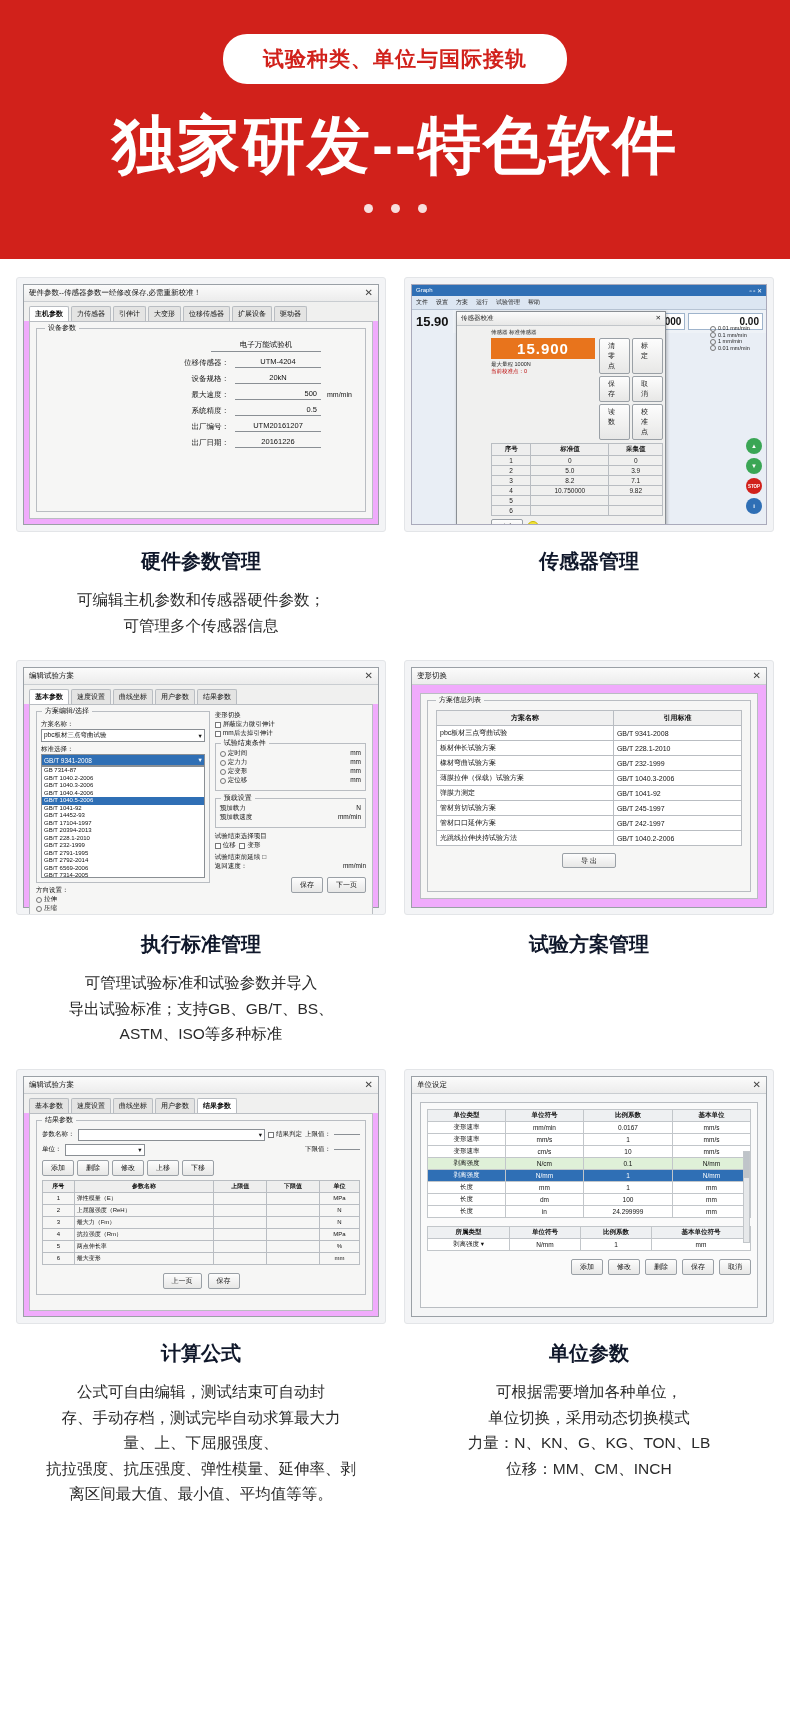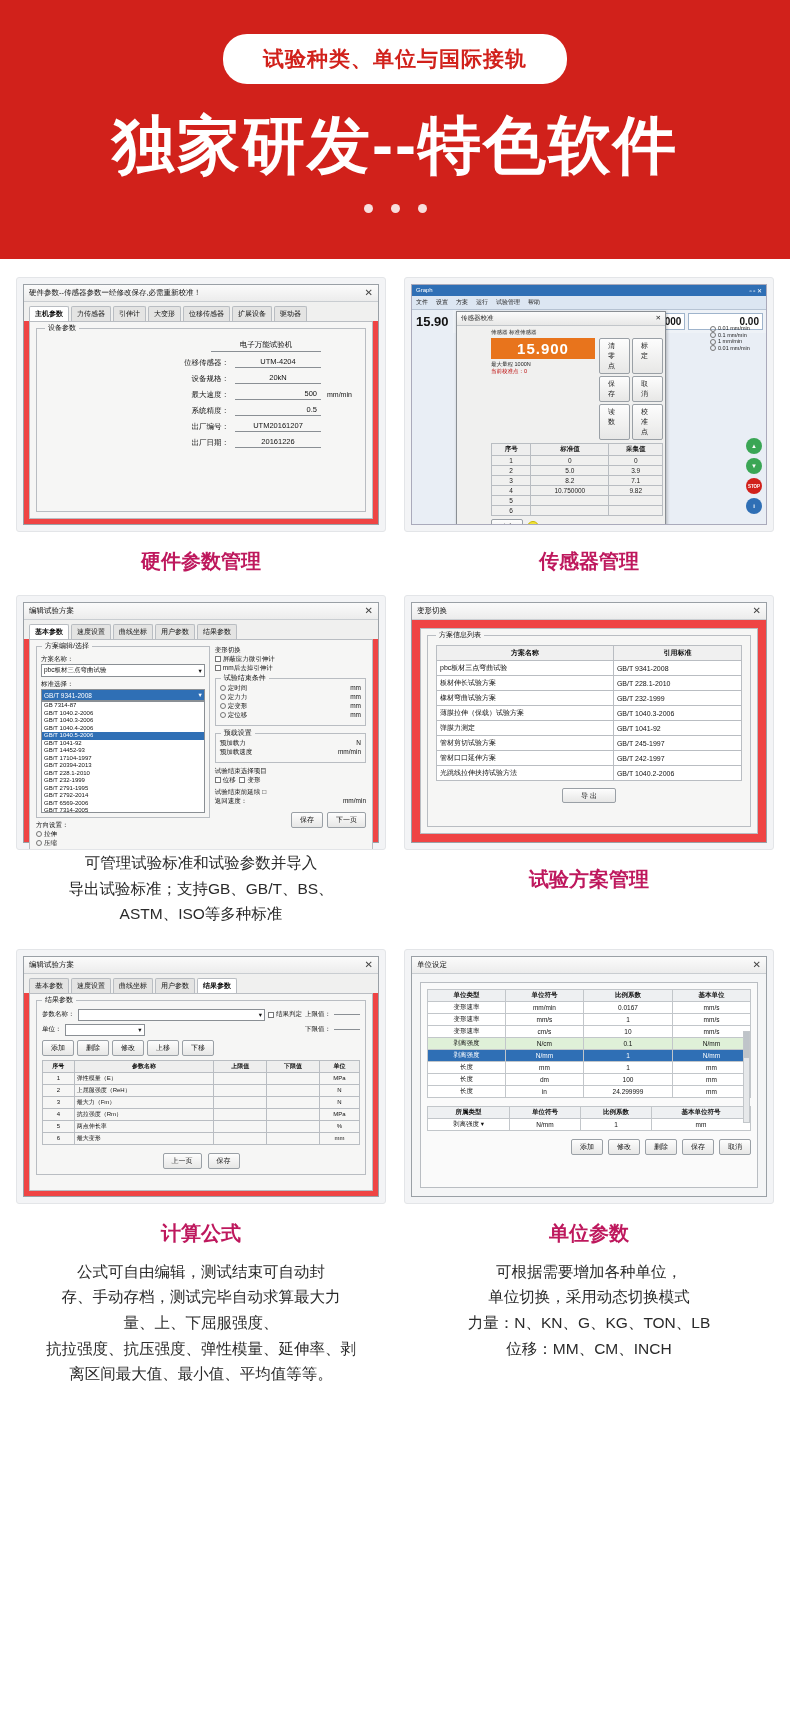--- a/index.html
+++ b/index.html
@@ -59,36 +59,36 @@
     background:#f3f4f6;
     border:1px solid #e3e5e8;
     border-radius:3px;
     padding:6px;
     height:255px;
     overflow:hidden;
     position:relative;
   }
   .caption-title {
     text-align:center;
-    color:#be185d;
+    color:#0f172a;
     font-weight:bold;
     font-size:20px;
     margin:16px 0 12px;
   }
   .caption-body {
     text-align:center;
     font-size:15.5px;
     line-height:1.65;
     color:#2a2a2a;
     margin-bottom:14px;
     white-space:pre-line;
   }
   
   .win {
-    background:#ef4444;
+    background:#f0abfc;
     border:1px solid #9aa0a6;
     height:100%;
     display:flex;
     flex-direction:column;
     font-size:7px;
     color:#111;
     position:relative;
   }
   .win-bar {
     display:flex;align-items:center;justify-content:space-between;
@@ -252,20 +252,22 @@
             <div class="frow">
               <span class="flabel">出厂日期：</span>
               <span class="fval">20161226</span>
               <span class="unit"></span>
             </div>
           </div>
         </div>
       </div>
     </div>
     <div class="caption-title">硬件参数管理</div>
+    <div class="caption-body">可编辑主机参数和传感器硬件参数；
+可管理多个传感器信息</div>
   </div>
 
   <div class="cell">
     <div class="shot">
       <div class="s2">
         <div class="topbar">
           <span>Graph</span>
           <span>▫ ▫ ✕</span>
         </div>
         <div class="menu">
@@ -480,20 +482,21 @@
                 <span>mm/min</span>
               </div>
             <div style="display:flex;gap:4px;justify-content:flex-end;margin-top:6px;">
               <span class="btn">保存</span>
               <span class="btn">下一页</span>
             </div>
           </div>
         </div>
       </div>
     </div>
+    <div class="caption-title">执行标准管理</div>
     <div class="caption-body">可管理试验标准和试验参数并导入
 导出试验标准；支持GB、GB/T、BS、
 ASTM、ISO等多种标准</div>
   </div>
 
   <div class="cell">
     <div class="shot">
       <div class="win">
         <div class="win-bar">
           <span>变形切换</span>

